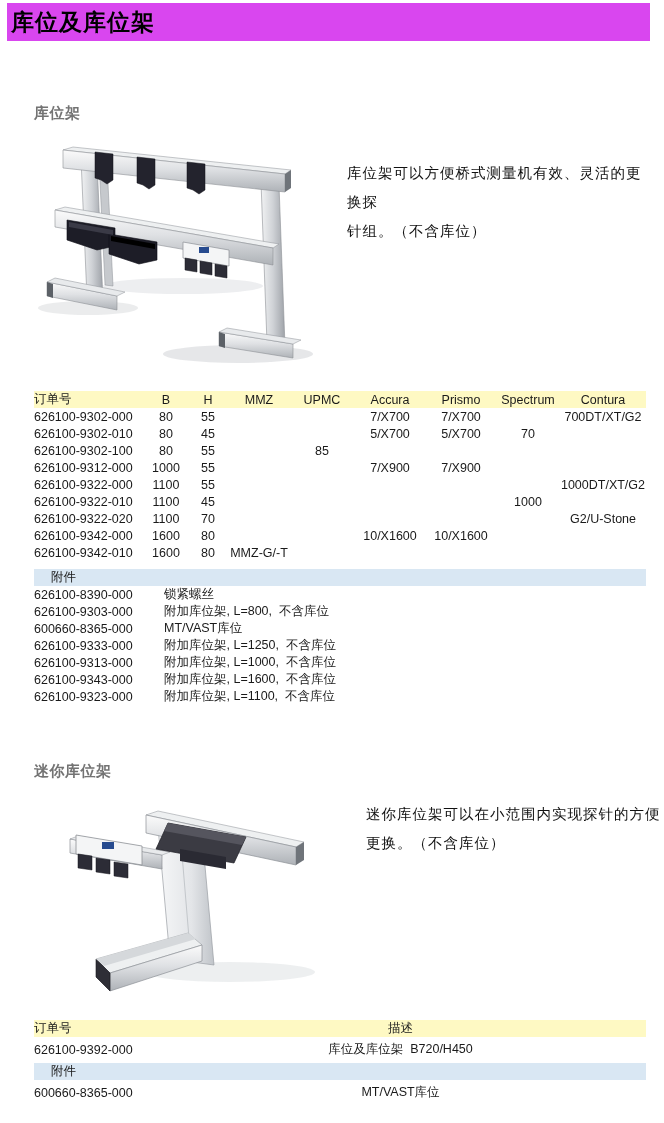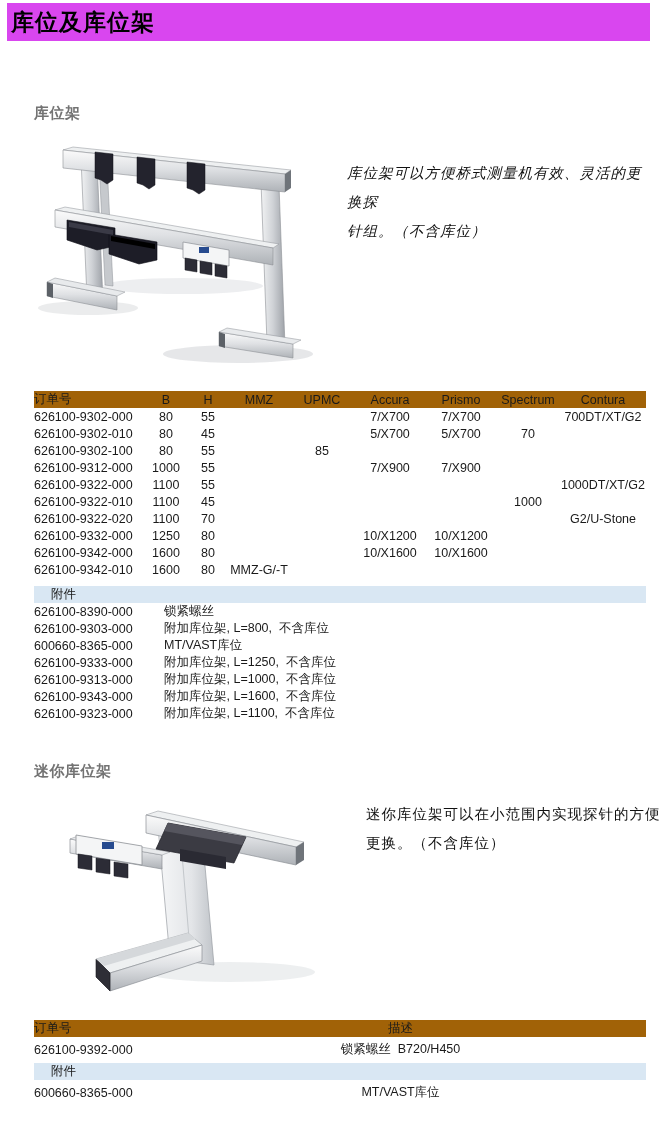--- a/index.html
+++ b/index.html
@@ -26,35 +26,35 @@
   #s2-heading{top:762px;}
   .product-figure{position:absolute;}
   #figure1{left:33px;top:136px;}
   #figure2{left:30px;top:797px;}
   .desc{
     position:absolute;left:347px;width:303px;margin:0;
     font-family:"Liberation Serif","DejaVu Serif",serif;
     font-size:14.5px;line-height:29px;color:#111;
     letter-spacing:1px;
   }
-  #desc1{top:159px;font-style:italic;}
+  #desc1{top:159px;}
   #desc2{top:800px;margin-left:19px;}
 
   table{
     position:absolute;left:34px;border-collapse:collapse;table-layout:fixed;
     width:612px;font-size:12.5px;color:#1a1a1a;
   }
   #table1{top:391px;}
   #table2{top:1020px;}
   th,td{
     padding:0;height:17px;font-weight:normal;text-align:center;
     white-space:pre;overflow:visible;vertical-align:middle;
   }
   th.col0,td.col0{text-align:left;}
-  thead th{background:#a16207;margin-top:19px;}
+  thead th{background:#fef9c3;margin-top:19px;}
   tr.band td{background:#d9e7f3;text-align:left;padding-left:17px;}
   tr.sp8 td{height:8px;background:none;}
   tr.sp4 td{height:4px;background:none;}
   tr.sp5 td{height:5px;background:none;}
   tbody.acc td.col1{text-align:left;padding-left:20px;}
   #table2 th.col1,#table2 td.col1{text-align:center;}
 </style>
 </head>
 <body>
 
@@ -225,31 +225,20 @@
         <td class="col1">1100</td>
         <td class="col2">70</td>
         <td class="col3"></td>
         <td class="col4"></td>
         <td class="col5"></td>
         <td class="col6"></td>
         <td class="col7"></td>
         <td class="col8">G2/U-Stone</td>
       </tr>
       <tr>
-        <td class="col0">626100-9332-000</td>
-        <td class="col1">1250</td>
-        <td class="col2">80</td>
-        <td class="col3"></td>
-        <td class="col4"></td>
-        <td class="col5">10/X1200</td>
-        <td class="col6">10/X1200</td>
-        <td class="col7"></td>
-        <td class="col8"></td>
-      </tr>
-      <tr>
         <td class="col0">626100-9342-000</td>
         <td class="col1">1600</td>
         <td class="col2">80</td>
         <td class="col3"></td>
         <td class="col4"></td>
         <td class="col5">10/X1600</td>
         <td class="col6">10/X1600</td>
         <td class="col7"></td>
         <td class="col8"></td>
       </tr>
@@ -369,21 +358,21 @@
       </tr>
   </thead>
   <tbody>
     <tr class="sp4">
         <td colspan="2"></td>
       </tr>
   </tbody>
   <tbody>
       <tr>
         <td class="col0">626100-9392-000</td>
-        <td class="col1">锁紧螺丝  B720/H450</td>
+        <td class="col1">库位及库位架  B720/H450</td>
       </tr>
     </tbody>
   <tbody>
     <tr class="sp5">
         <td colspan="2"></td>
       </tr>
     <tr class="band">
       <td colspan="2">附件</td>
     </tr>
     <tr class="sp4">

